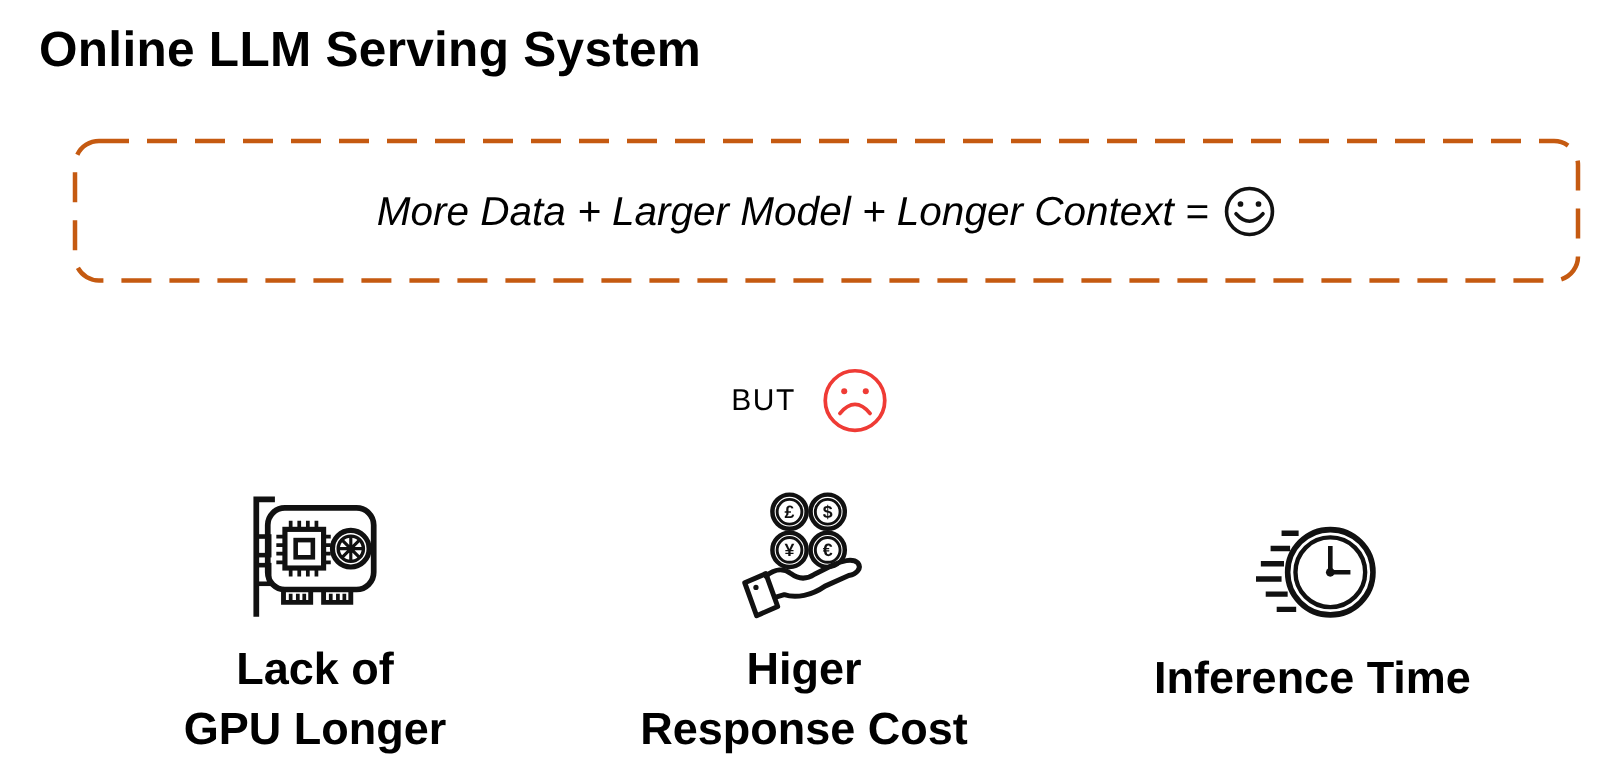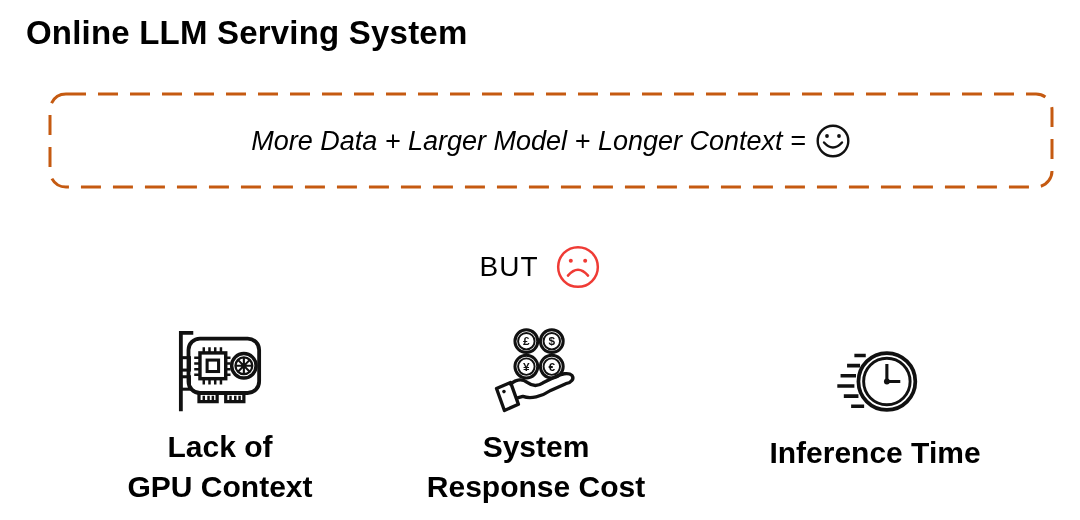--- a/index.html
+++ b/index.html
@@ -16,31 +16,31 @@
   .promise-content{
     position:absolute;left:0;top:0;right:0;bottom:0;
     display:flex;align-items:center;justify-content:center;gap:9px;
     font-size:27px;font-style:italic;white-space:nowrap;
   }
   .promise-emphasis{font-weight:bold;}
   .but-row{
     position:absolute;left:0;top:244px;width:1080px;
     display:flex;align-items:center;justify-content:center;gap:16px;
   }
-  .but-label{font-size:28px;letter-spacing:1px;}
+  .but-label{font-size:20px;letter-spacing:1px;}
   .challenge{
     position:absolute;top:328px;width:300px;
     display:flex;flex-direction:column;align-items:center;
   }
   .challenge .icon-box{height:86px;display:flex;align-items:flex-end;justify-content:center;}
   .challenge .label{
     margin-top:13px;text-align:center;
     font-size:30px;font-weight:bold;line-height:40px;white-space:nowrap;
   }
-  .c1{left:70px}.c2{left:386px}.c3{left:725px}
+  .c1{left:60px}.c2{left:386px}.c3{left:725px}
   svg{display:block;}
   .ink{stroke:#111;fill:none;}
   .coin-sym{font-family:"Liberation Sans",sans-serif;font-weight:bold;fill:#111;stroke:none;}
 </style>
 </head>
 <body>
 
 <div class="slide" style="background: rgb(255, 255, 255);">
 
   <div class="title">Online LLM Serving System</div>
@@ -87,21 +87,21 @@
         <circle class="ink" cx="75" cy="37.5" r="8.8" stroke-width="2.4"></circle>
         <path class="ink" stroke-width="2.2" d="M75 28.7 V 46.3 M66.2 37.5 H 83.8 M68.8 31.3 L 81.2 43.7 M81.2 31.3 L 68.8 43.7"></path>
         <circle cx="75" cy="37.5" r="2.6" fill="#111"></circle>
         <path class="ink" stroke-width="3.4" d="M28 66 v 9 h 19 v -9"></path>
         <path class="ink" stroke-width="3.4" d="M56 66 v 9 h 19 v -9"></path>
         <path class="ink" stroke-width="2.6" d="M33 69 v6 M38 69 v6 M42.5 69 v6 M61 69 v6 M66 69 v6 M70.5 69 v6"></path>
       </svg>
     </div>
     <div class="label">
       <div>Lack of</div>
-      <div>GPU Context</div>
+      <div>GPU Longer</div>
     </div>
   </div>
 
   <div class="challenge c2">
     <div class="icon-box">
       <svg width="88" height="86" viewBox="0 0 100 98">
         <circle class="ink" cx="39" cy="15" r="13" stroke-width="3.4"></circle>
         <circle class="ink" cx="39" cy="15" r="9.4" stroke-width="2.2"></circle>
         <text class="coin-sym" x="39" y="15" font-size="13.5" text-anchor="middle" dominant-baseline="central">£</text>
         <circle class="ink" cx="68" cy="15" r="13" stroke-width="3.4"></circle>
@@ -114,21 +114,21 @@
         <circle class="ink" cx="68" cy="44" r="9.4" stroke-width="2.2"></circle>
         <text class="coin-sym" x="68" y="44" font-size="13.5" text-anchor="middle" dominant-baseline="central">€</text>
         <path class="ink" stroke-width="3.8" stroke-linejoin="round" d="M5 69 L 21 62 L 30 87 L 14 94 Z"></path>
         <circle cx="13.5" cy="72.5" r="2" fill="#111"></circle>
         <path class="ink" stroke-width="3.8" stroke-linecap="round" stroke-linejoin="round" d="M21 64 C 28 58 35 58 40 62 C 46 66.5 52 66.5 58 62.5 L 72 55.5
                  C 78 52.5 87 50 91 54 C 94 58 90 62.5 84 63.5 L 66 71.5
                  C 56 78.5 44 81 35 78 L 28 80"></path>
       </svg>
     </div>
     <div class="label">
-      <div>System</div>
+      <div>Higer</div>
       <div>Response Cost</div>
     </div>
   </div>
 
   <div class="challenge c3">
     <div class="icon-box" style="padding-bottom:6px;">
       <svg width="85" height="65" viewBox="0 0 104 80">
         <circle class="ink" cx="66" cy="40" r="35" stroke-width="4.6"></circle>
         <circle class="ink" cx="66" cy="40" r="28.6" stroke-width="3.6"></circle>
         <path class="ink" stroke-width="3.8" d="M66 41 V 18.5 M 64.5 40 H 82.5"></path>

